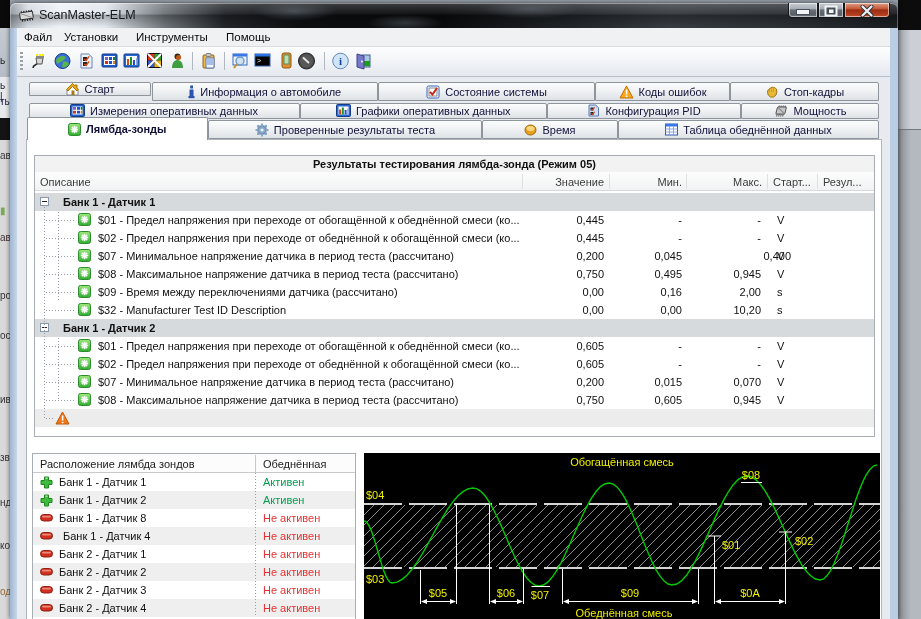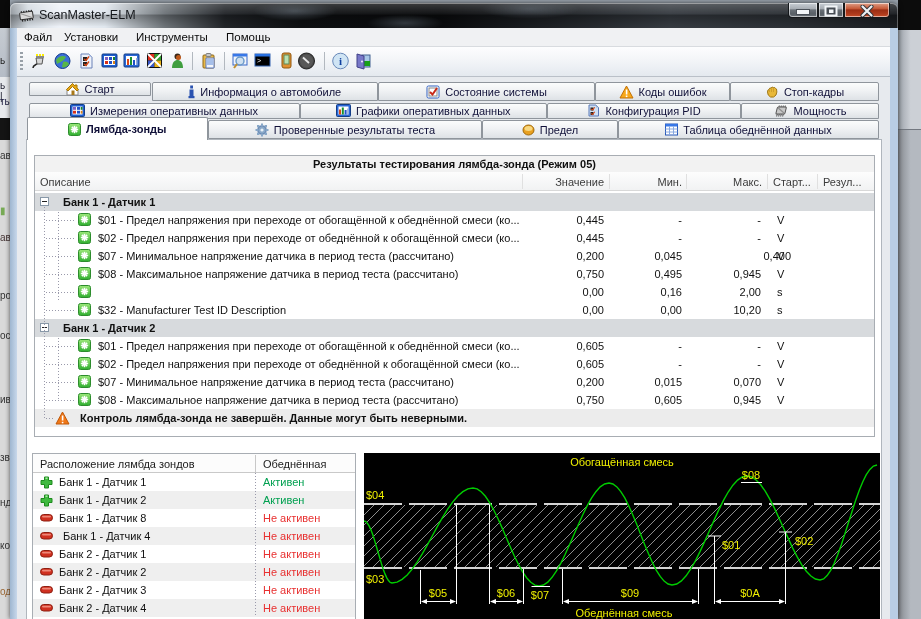--- a/index.html
+++ b/index.html
@@ -346,21 +346,21 @@
       </g>
       <circle cx="7" cy="7" r="1.6" fill="#e8f0f8"></circle>
     </svg>
     <span>Проверенные результаты теста</span>
   </div>
 <div class="tab" style="left:482px;top:120px;width:136px;height:19px;z-index:1;">
     <svg class="ic" width="13" height="13" viewBox="0 0 13 13">
       <ellipse cx="6.5" cy="7" rx="5.5" ry="5" fill="#e8a020" stroke="#a06808"></ellipse>
       <ellipse cx="6.5" cy="5.5" rx="4" ry="2.5" fill="#f8d880"></ellipse>
     </svg>
-    <span>Предел</span>
+    <span>Время</span>
   </div>
 <div class="tab" style="left:618px;top:120px;width:261px;height:19px;z-index:1;">
     <svg class="ic" width="13" height="13" viewBox="0 0 13 13">
       <rect x="0.5" y="1" width="12" height="11" fill="#fff" stroke="#2858b8"></rect>
       <rect x="0.5" y="1" width="12" height="2.5" fill="#3878e8"></rect>
       <path d="M4.5 3.5 V12 M8.5 3.5 V12 M0.5 6 H12.5 M0.5 9 H12.5" stroke="#88a8e0"></path>
     </svg>
     <span>Таблица обеднённой данных</span>
   </div>
 <div class="tab" style="left:26.5px;top:117px;width:181.5px;height:22px;z-index:3;background:#fff;border-bottom:none;height:23px;font-weight:bold;">
@@ -501,20 +501,21 @@
         </linearGradient>
       </defs>
       <rect x="0.5" y="0.5" width="12" height="12" rx="2" fill="url(#gg)" stroke="#2d8c2d"></rect>
       <g stroke="#fff" stroke-width="1.6">
         <line x1="6.5" y1="2.8" x2="6.5" y2="10.2"></line>
         <line x1="2.8" y1="6.5" x2="10.2" y2="6.5"></line>
         <line x1="3.9" y1="3.9" x2="9.1" y2="9.1"></line>
         <line x1="9.1" y1="3.9" x2="3.9" y2="9.1"></line>
       </g>
     </svg>
+    <span class="cell" style="left:63px">$09 - Время между переключениями датчика (рассчитано)</span>
     <span class="num" style="left:469px;width:100px">0,00</span>
     <span class="num" style="left:547px;width:100px">0,16</span>
     <span class="num" style="left:626px;width:100px">2,00</span>
     <span class="cell" style="left:742px">s</span>
   </div>
 <div class="row" style="top:301px">
     <svg class="abs" style="left:43px;top:2px" width="13" height="13" viewBox="0 0 13 13">
       <defs>
         <linearGradient id="gg" x1="0" y1="0" x2="0" y2="1">
           <stop offset="0" stop-color="#9ce87a"></stop>
@@ -629,21 +630,20 @@
     <span class="num" style="left:547px;width:100px">0,605</span>
     <span class="num" style="left:626px;width:100px">0,945</span>
     <span class="cell" style="left:742px">V</span>
   </div>
 <div class="row" style="top:409px;background:#ececec;font-weight:bold">
     <svg class="abs" style="left:20px;top:2px" width="15" height="14" viewBox="0 0 15 14">
       <path d="M7.5 1 L14 13 L1 13 Z" fill="#f07818" stroke="#c05808"></path>
       <rect x="6.8" y="4.5" width="1.6" height="5" fill="#fff"></rect>
       <rect x="6.8" y="10.8" width="1.6" height="1.5" fill="#fff"></rect>
     </svg>
-    <span class="cell" style="left:45px">Контроль лямбда-зонда не завершён. Данные могут быть неверными.</span>
   </div>
 <div class="abs" style="left:44px;top:207px;width:1px;height:211px;background:repeating-linear-gradient(180deg,#99a 0 1px,transparent 1px 3px)"></div>
 <div class="abs" style="left:58px;top:212px;width:1px;height:89px;background:repeating-linear-gradient(180deg,#99a 0 1px,transparent 1px 3px)"></div>
 <div class="abs" style="left:58px;top:338px;width:1px;height:63px;background:repeating-linear-gradient(180deg,#99a 0 1px,transparent 1px 3px)"></div>
 <div class="abs" style="left:46px;top:220px;width:28px;height:1px;background:repeating-linear-gradient(90deg,#99a 0 1px,transparent 1px 3px)"></div>
 <div class="abs" style="left:46px;top:238px;width:28px;height:1px;background:repeating-linear-gradient(90deg,#99a 0 1px,transparent 1px 3px)"></div>
 <div class="abs" style="left:46px;top:256px;width:28px;height:1px;background:repeating-linear-gradient(90deg,#99a 0 1px,transparent 1px 3px)"></div>
 <div class="abs" style="left:46px;top:274px;width:28px;height:1px;background:repeating-linear-gradient(90deg,#99a 0 1px,transparent 1px 3px)"></div>
 <div class="abs" style="left:46px;top:292px;width:28px;height:1px;background:repeating-linear-gradient(90deg,#99a 0 1px,transparent 1px 3px)"></div>
 <div class="abs" style="left:46px;top:310px;width:28px;height:1px;background:repeating-linear-gradient(90deg,#99a 0 1px,transparent 1px 3px)"></div>

